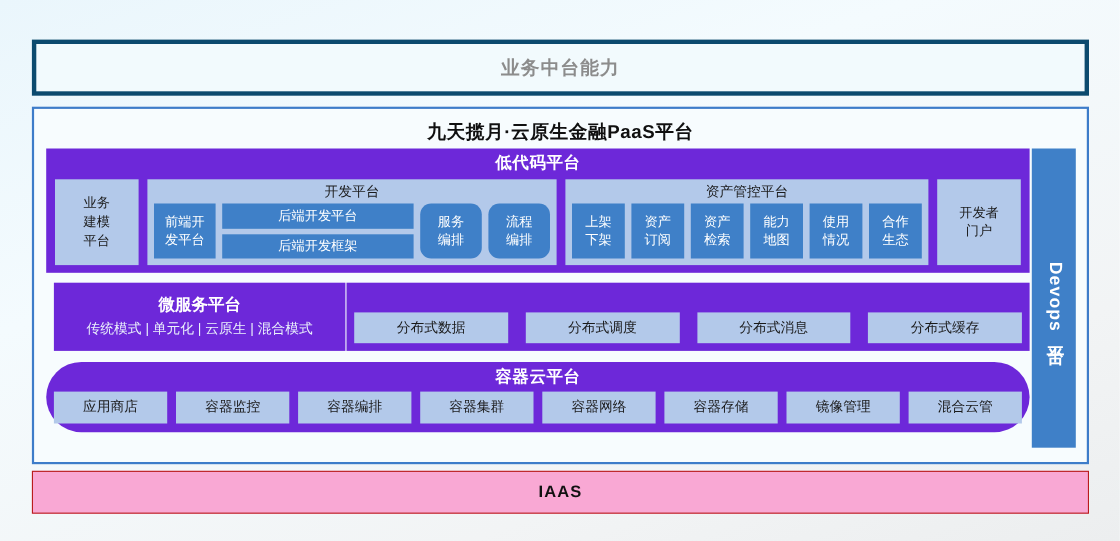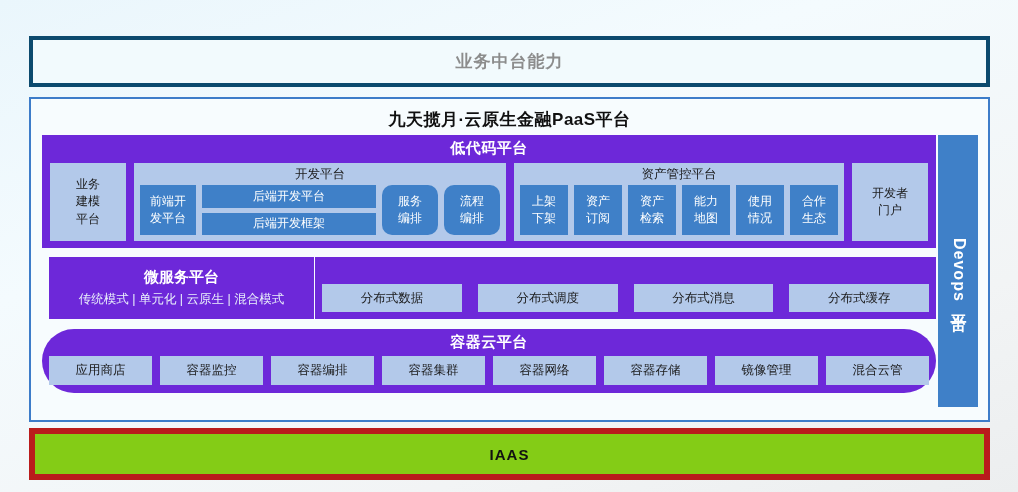--- a/index.html
+++ b/index.html
@@ -240,23 +240,23 @@
     gap: 8px;
   }
   .cc-body .tile { flex: 1; font-size: 12.5px; }
 
   
   .iaas {
     position: absolute;
     left: 29px;
     top: 428px;
     width: 961px;
-    height: 52px;
-    background: #84cc16;
-    border: 6px solid #b91c1c;
+    height: 39px;
+    background: #f9a8d4;
+    border: 1px solid #b91c1c;
     box-sizing: border-box;
     display: flex;
     align-items: center;
     justify-content: center;
   }
   .iaas-label {
     font-size: 15px;
     font-weight: bold;
     color: #111111;
     letter-spacing: 1px;

